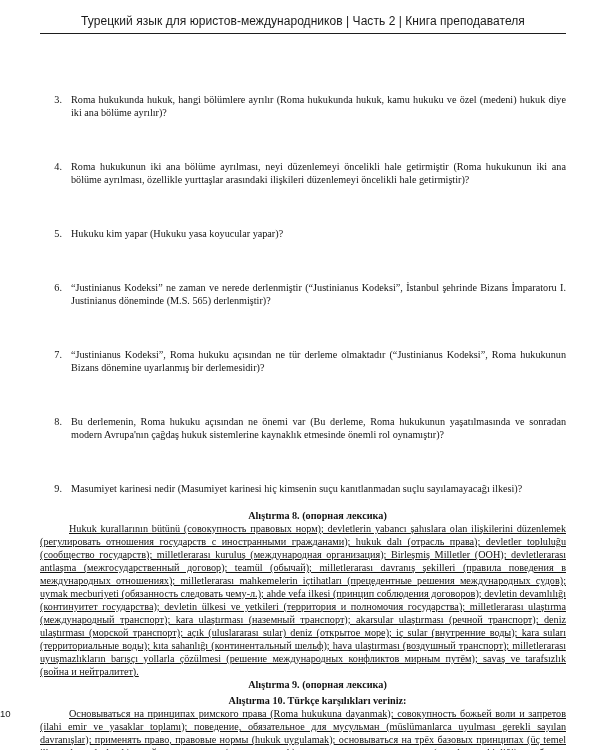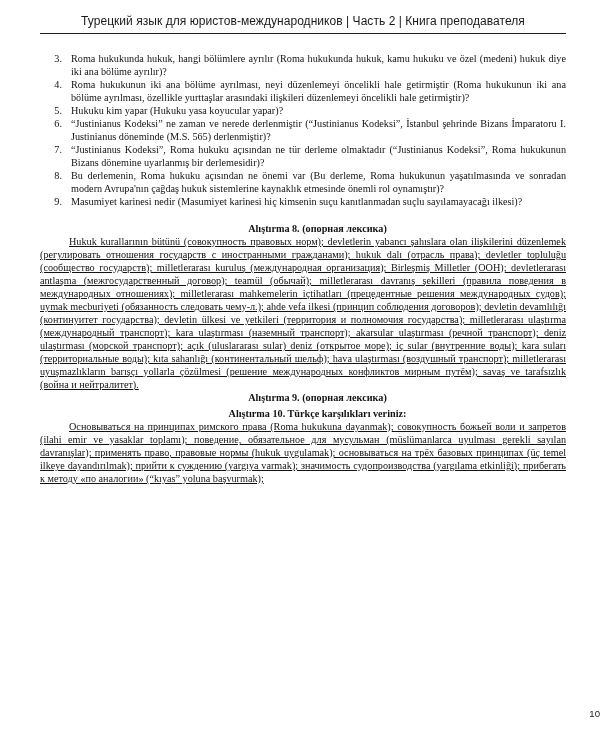--- a/index.html
+++ b/index.html
@@ -67,20 +67,21 @@
   .qnum {
     position: absolute;
     left: 0;
     top: 0;
     width: 22px;
     text-align: right;
     font-variant-numeric: lining-nums;
   }
   .qtext {
     display: block;
+    margin-top: 41px;
   }
 
   
   .exercise {
     margin-top: 12px;
   }
   .ex-heading {
     font-weight: bold;
     padding-left: 29px;
     text-align: center;
@@ -96,21 +97,21 @@
   #exercise-8 { margin-top: 14px; }
   #exercise-9 { margin-top: 0; }
   #exercise-10 { margin-top: 3px; }
 
   
   .page-number {
     position: absolute;
     left: 0;
     right: 0;
     top: 708px;
-    text-align: right;
+    text-align: left;
     font-family: "Liberation Sans", sans-serif;
     font-size: 9.6px;
     color: #1a1a1a;
   }
 </style>
 </head>
 <body>
 
 <div class="page">
 

